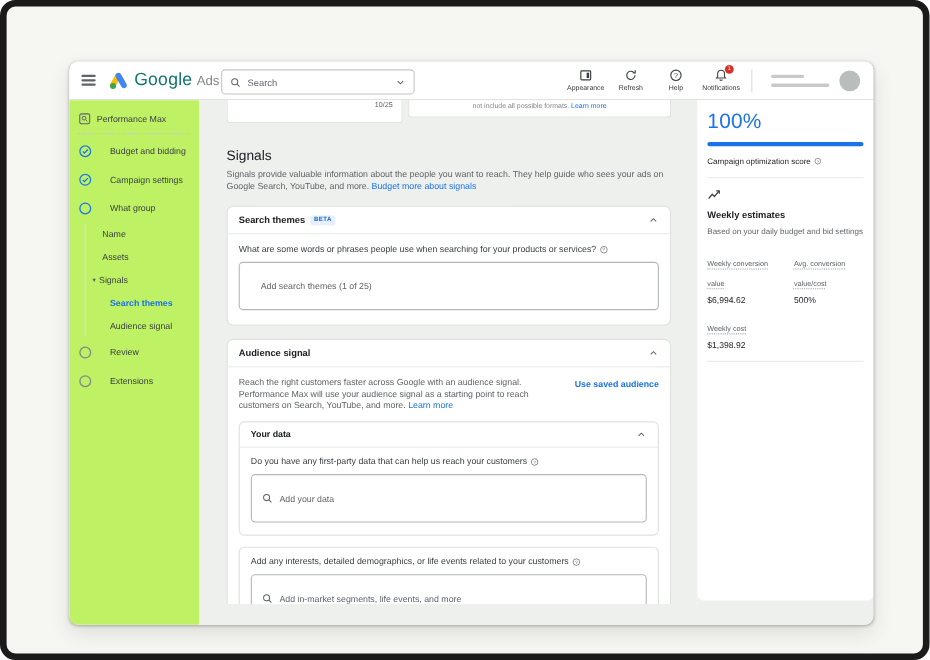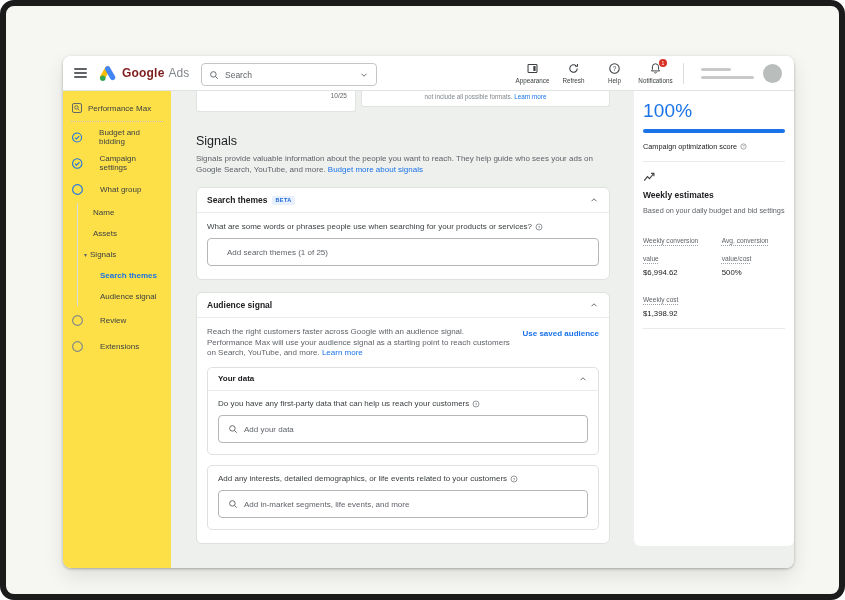--- a/index.html
+++ b/index.html
@@ -7,21 +7,21 @@
   .frame { position:absolute; inset:0; border:6px solid #1b1b1b; border-radius:14px; background:#f6f6f2; overflow:hidden; }
 
   .window { position:absolute; left:57px; top:50px; width:731px; height:512px; background:#fff;
             border-radius:8px; box-shadow:0 1px 3px rgba(0,0,0,.28), 0 8px 20px rgba(0,0,0,.10); overflow:hidden; }
 
   
   .topbar { height:35px; background:#fff; border-bottom:1px solid #e0e3e1; position:relative; display:flex; align-items:center; }
   .menu-btn { margin-left:11px; width:13px; display:flex; flex-direction:column; gap:2.5px; cursor:pointer; }
   .menu-btn span { height:1.8px; background:#5f6368; border-radius:1px; }
   .logo { display:flex; align-items:center; gap:5px; margin-left:11px; }
-  .logo-google { font-size:12px; font-weight:700; color:#7f1d1d; letter-spacing:.2px; }
+  .logo-google { font-size:16px; font-weight:400; color:#0f766e; letter-spacing:.2px; }
   .logo-ads { font-size:12px; color:#80868b; margin-left:-1px; }
   .searchbox { position:absolute; left:138px; top:7px; width:176px; height:23px; border:1px solid #c3c7c4; border-radius:4px;
                display:flex; align-items:center; padding:0 7px; gap:6px; background:#fff; }
   .searchbox input { border:none; outline:none; flex:1; font-size:8.5px; color:#3c4043; background:transparent; min-width:0; }
   .searchbox input::placeholder { color:#5f6368; }
   .top-actions { position:absolute; right:118px; top:4px; display:flex; }
   .action { width:41px; display:flex; flex-direction:column; align-items:center; gap:2px; padding-top:2px; cursor:pointer; position:relative; }
   .action-label { font-size:6.3px; color:#3c4043; white-space:nowrap; }
   .badge { position:absolute; top:-1px; right:9px; min-width:8px; height:8px; border-radius:4px; background:#d93025;
            color:#fff; font-size:5px; display:flex; align-items:center; justify-content:center; padding:0 1px; }
@@ -30,21 +30,21 @@
   .skel { display:flex; flex-direction:column; gap:4.5px; }
   .skel i { display:block; height:3.5px; border-radius:2px; background:#c7cac8; }
   .skel .l1 { width:30px; }
   .skel .l2 { width:53px; }
   .avatar { width:19px; height:19px; border-radius:50%; background:#b9bdbb; }
 
   
   .appbody { display:flex; height:477px; }
 
   
-  .sidebar { width:108px; flex-shrink:0; background:#fde047; padding-top:8px; font-size:8px; color:#3c4043; }
+  .sidebar { width:118px; flex-shrink:0; background:#bef264; padding-top:8px; font-size:8px; color:#3c4043; }
   .side-campaign { display:flex; align-items:center; gap:5px; padding:0 8px; height:18px; cursor:pointer; }
   .dotted-divider { border-bottom:1px dotted #c4c7c5; margin:4px 8px 2px; }
   .step { display:flex; align-items:center; gap:16px; padding:0 8px; height:26px; cursor:pointer; }
   .subtree { position:relative; }
   .subtree:before { content:""; position:absolute; left:14px; top:1px; bottom:1px; border-left:1px solid #dadce0; }
   .sub { display:flex; align-items:center; height:21px; padding-left:30px; cursor:pointer; }
   .sub-signals { padding-left:21px; gap:3px; }
   .caret { font-size:6px; color:#5f6368; }
   .subsub { display:flex; align-items:center; height:21px; padding-left:37px; cursor:pointer; }
   .nav-active { color:#1a73e8; font-weight:700; }
@@ -61,21 +61,21 @@
   .section-title { margin-top:22px; font-size:12.5px; color:#202124; font-weight:400; }
   .section-desc { margin-top:5px; font-size:8px; color:#5f6368; line-height:11px; max-width:420px; }
 
   .card { background:#fff; border:1px solid #dfe1df; border-radius:6px; }
   .card-header { display:flex; align-items:center; padding:7px 10px; border-bottom:1px solid #e8eaed; }
   .card-title { font-size:8.5px; font-weight:700; color:#202124; }
   .beta { margin-left:5px; background:#e8f0fe; color:#1967d2; font-size:5.5px; font-weight:700; padding:1.5px 3px; border-radius:2px; letter-spacing:.4px; }
   .collapse-btn { margin-left:auto; cursor:pointer; display:flex; align-items:center; }
   .card-body { padding:9px 10px 13px; }
   .question { font-size:8px; color:#3c4043; display:flex; align-items:center; gap:3px; }
-  .text-input { margin-top:7px; height:28px; border:1px solid #b4b8b5; border-radius:4px; display:flex; align-items:center;
+  .text-input { margin-top:7px; height:44px; border:1px solid #b4b8b5; border-radius:4px; display:flex; align-items:center;
                 padding:0 9px; gap:6px; background:#fff; }
   .text-input input { border:none; outline:none; flex:1; font-size:8px; color:#3c4043; background:transparent; min-width:0; }
   .text-input input::placeholder { color:#5f6368; }
   .st-input input { padding-left:10px; }
   .mt12 { margin-top:12px; }
 
   .aud-desc-row { display:flex; gap:12px; }
   .aud-desc { flex:1; font-size:8px; color:#5f6368; line-height:10.5px; }
   .use-saved { font-size:8px; font-weight:700; color:#1a73e8; white-space:nowrap; margin-top:2px; cursor:pointer; }
 

